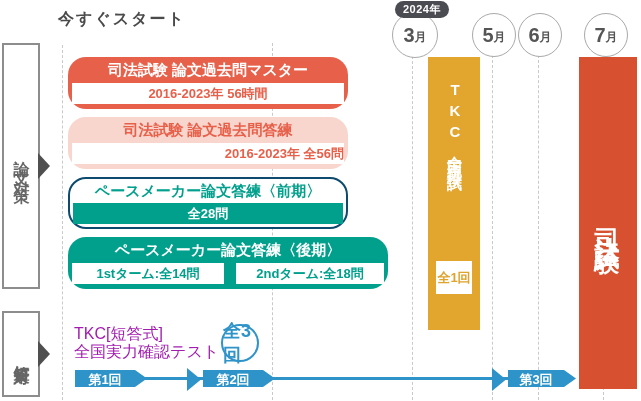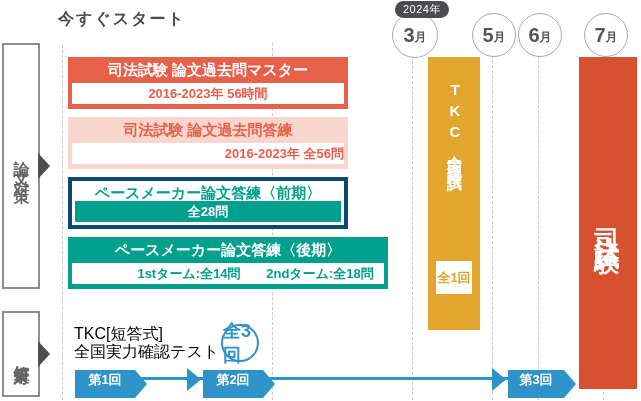--- a/index.html
+++ b/index.html
@@ -19,67 +19,67 @@
   .start-label{position:absolute;left:58px;top:9px;font-size:16px;font-weight:bold;color:#4a4a4a;letter-spacing:2px;}
   .month-circle{position:absolute;background:#fff;border:1px solid #a9a9a9;border-radius:50%;
     display:flex;align-items:center;justify-content:center;color:#555;font-weight:bold;z-index:2;}
   .m3{left:392px;top:12px;width:44px;height:44px;}
   .m5{left:472px;top:13px;width:42px;height:42px;}
   .m6{left:518px;top:13px;width:42px;height:42px;}
   .m7{left:584px;top:13px;width:42px;height:42px;}
   .month-circle .num{font-size:20px;}
   .month-circle .unit{font-size:12px;margin-top:4px;}
   .year-badge{position:absolute;left:395px;top:1px;background:#4b4b52;color:#fff;font-size:11px;
-    font-weight:normal;padding:1px 8px;border-radius:9px;z-index:3;letter-spacing:0.5px;}
+    font-weight:bold;padding:1px 8px;border-radius:9px;z-index:3;letter-spacing:0.5px;}
   
   .cat-box{position:absolute;left:2px;width:38px;background:#fff;border:2px solid #8d8d8d;
     box-sizing:border-box;display:flex;align-items:center;justify-content:center;z-index:1;}
   .cat-essay{top:43px;height:246px;}
   .cat-short{top:311px;height:86px;}
   .cat-label{writing-mode:vertical-rl;text-orientation:upright;font-size:16px;font-weight:bold;color:#666;}
   .cat-essay .cat-label{letter-spacing:9px;}
   .cat-short .cat-label{letter-spacing:1px;}
   .cat-arrow{position:absolute;right:-12px;top:50%;transform:translateY(-50%);width:12px;height:26px;
     background:#4f4f4f;clip-path:polygon(0 0,100% 50%,0 100%);}
   
-  .bar{position:absolute;left:68px;width:280px;height:52px;box-sizing:border-box;z-index:1;}
+  .bar{position:absolute;left:68px;width:280px;height:52px;box-sizing:border-box;z-index:1;border-radius:18px;}
   .bar-title{text-align:center;font-size:15px;font-weight:bold;line-height:26px;white-space:nowrap;}
   .bar-sub{position:absolute;left:4px;right:4px;bottom:5px;height:21px;line-height:21px;text-align:center;
     font-size:13px;font-weight:bold;white-space:nowrap;}
   .bar1{top:57px;background:#E7604A;}
   .bar1 .bar-title{color:#fff;}
   .bar1 .bar-sub{background:#fff;color:#E7604A;}
   .bar2{top:117px;background:#F8D5CD;}
   .bar2 .bar-title{color:#E7604A;}
   .bar2 .bar-sub{background:#fff;color:#E7604A;text-align:right;}
-  .bar3{top:177px;background:#fff;border:4px solid #0c4a6e;}
+  .bar3{top:177px;background:#fff;border:2px solid #0c4a6e;}
   .bar3 .bar-title{color:#00A08C;line-height:24px;}
   .bar3 .bar-sub{left:3px;right:3px;bottom:3px;background:#00A08C;color:#fff;text-align:center;}
   .bar4{top:237px;width:320px;background:#00A08C;}
   .bar4 .bar-title{color:#fff;}
   .sub-half{position:absolute;bottom:5px;height:21px;line-height:21px;background:#fff;color:#00A08C;
     text-align:center;font-size:13px;font-weight:bold;white-space:nowrap;}
-  .sub-left{left:4px;width:152px;padding-left:41px;}
-  .sub-right{right:4px;width:128px;}
+  .sub-left{left:4px;width:152px;}
+  .sub-right{right:4px;width:148px;}
   
   .mock-bar{position:absolute;left:428px;top:57px;width:52px;height:273px;background:#E2A62F;z-index:1;}
   .mock-title-wrap{position:absolute;top:24px;left:0;right:0;display:flex;justify-content:center;}
   .vtext{writing-mode:vertical-rl;text-orientation:upright;color:#fff;font-size:15px;font-weight:bold;letter-spacing:4px;}
   .mock-count{position:absolute;left:8px;right:8px;bottom:36px;height:33px;background:#fff;color:#DFA42D;
     font-size:13px;font-weight:bold;text-align:center;line-height:33px;}
   .final-bar{position:absolute;left:579px;top:57px;width:58px;height:332px;background:#D75030;
     display:flex;align-items:center;justify-content:center;z-index:1;}
   .vtext-big{writing-mode:vertical-rl;text-orientation:upright;color:#fff;font-size:25px;font-weight:bold;letter-spacing:7px;}
   
-  .sa-name{position:absolute;left:74px;top:325px;color:#000000;font-size:16px;line-height:18px;font-weight:500;z-index:1;}
+  .sa-name{position:absolute;left:74px;top:325px;color:#a21caf;font-size:16px;line-height:18px;font-weight:500;z-index:1;}
   .sa-count{position:absolute;left:221px;top:324px;width:38px;height:38px;border:2px solid #3094C9;border-radius:50%;
     box-sizing:border-box;color:#3094C9;font-size:18px;font-weight:bold;display:flex;align-items:center;
     justify-content:center;background:#fff;z-index:1;}
   .sa-line{position:absolute;left:75px;top:377px;width:470px;height:3px;background:#2E93C8;z-index:1;}
-  .sa-badge{position:absolute;top:370px;height:28px;background:#2E93C8;color:#fff;font-size:13px;font-weight:bold;
+  .sa-badge{position:absolute;top:370px;height:17px;background:#2E93C8;color:#fff;font-size:13px;font-weight:bold;
     text-align:center;line-height:19px;box-sizing:border-box;padding-right:12px;z-index:2;
     clip-path:polygon(0 0,calc(100% - 12px) 0,100% 50%,calc(100% - 12px) 100%,0 100%);}
   .b1{left:75px;width:72px;}
   .b2{left:203px;width:72px;}
   .b3{left:508px;width:68px;}
   .sa-arrow{position:absolute;top:368px;width:14px;height:23px;background:#2E93C8;
     clip-path:polygon(0 0,100% 50%,0 100%);z-index:2;}
   .a1{left:187px;}
   .a2{left:492px;}
 </style>

